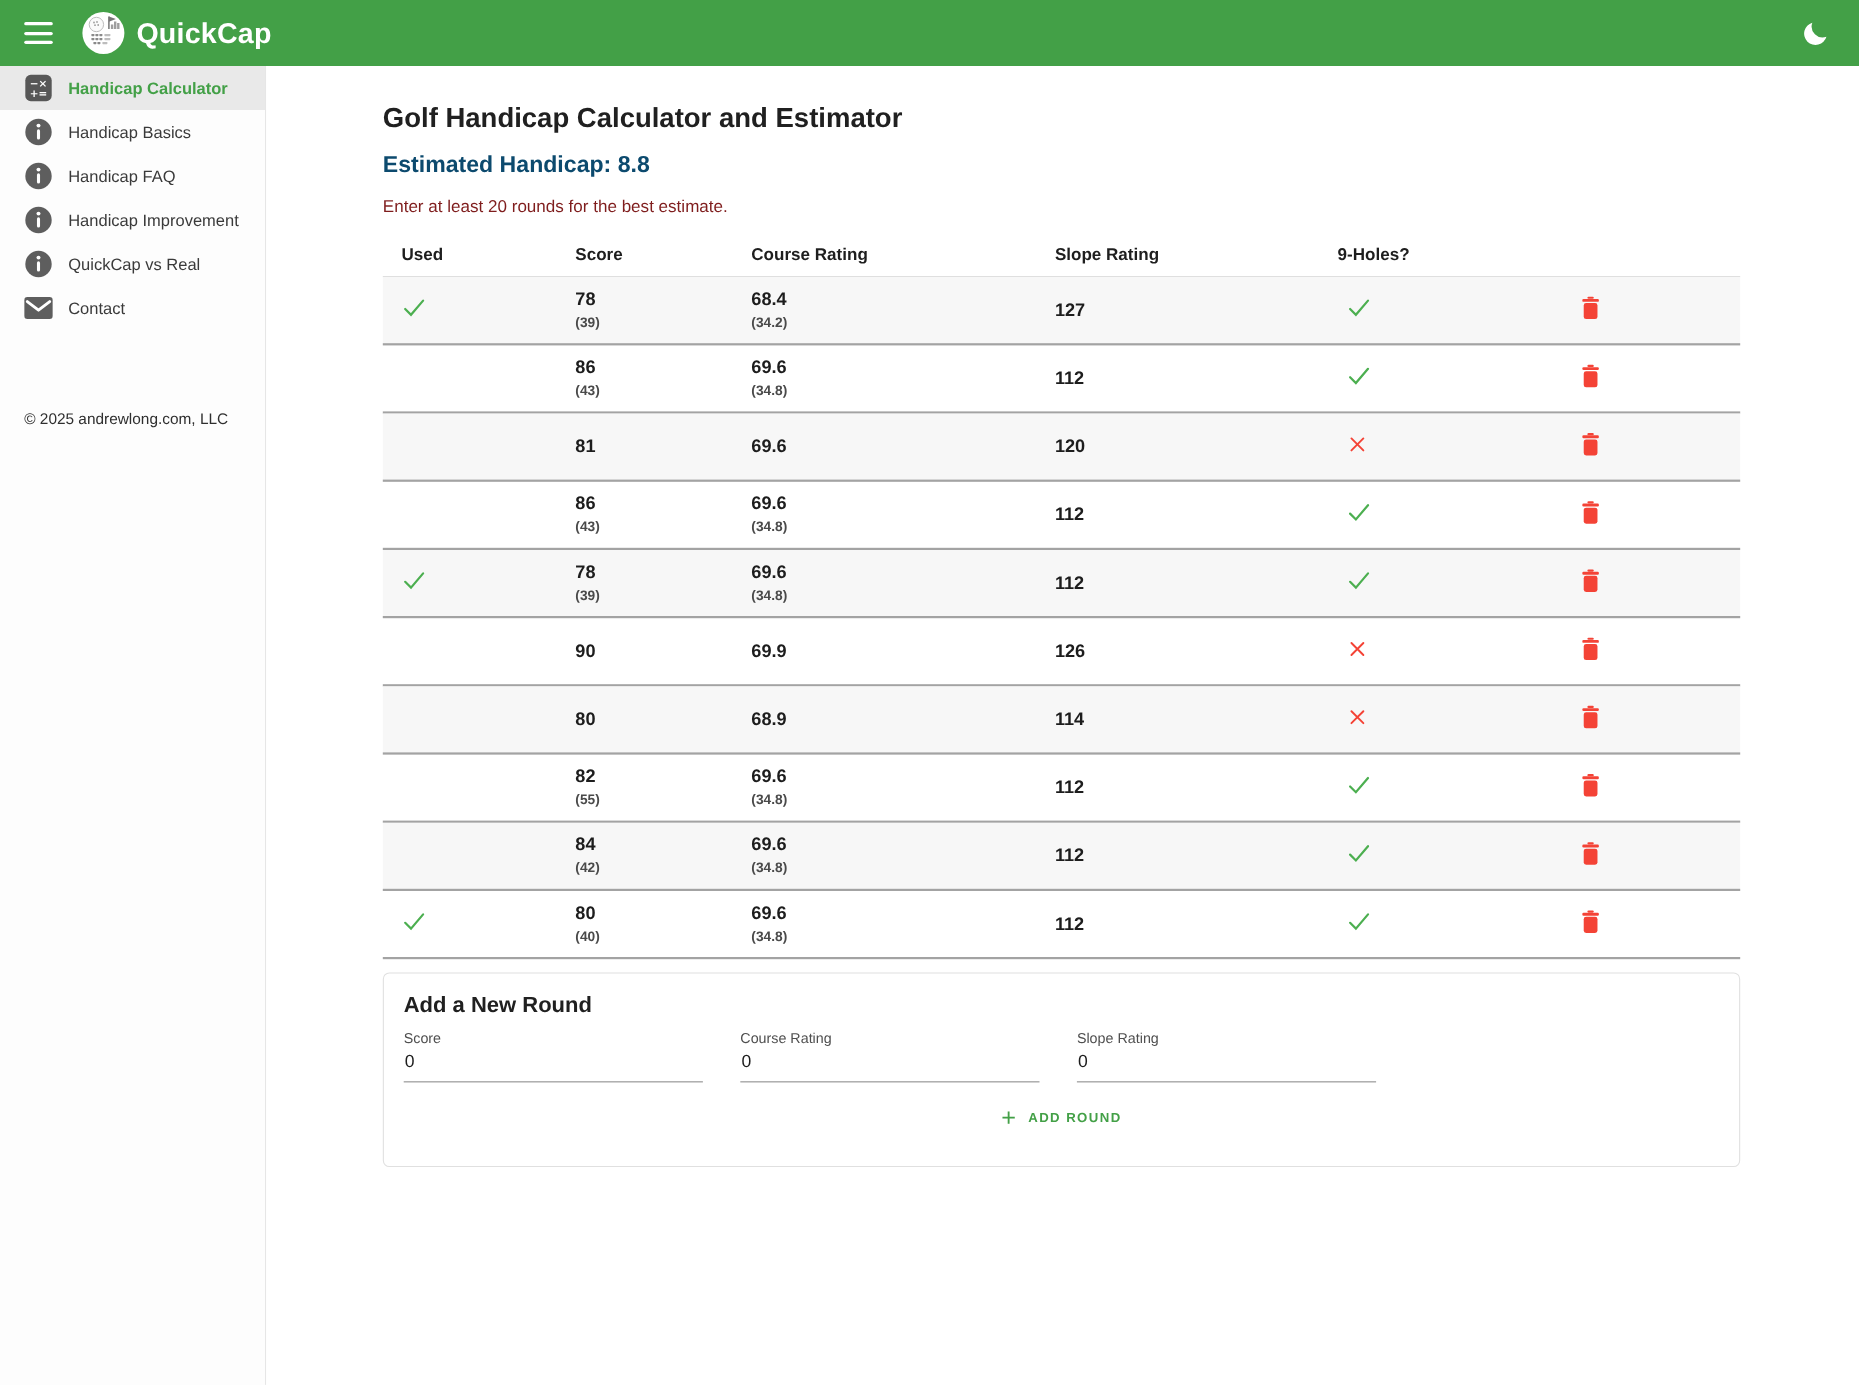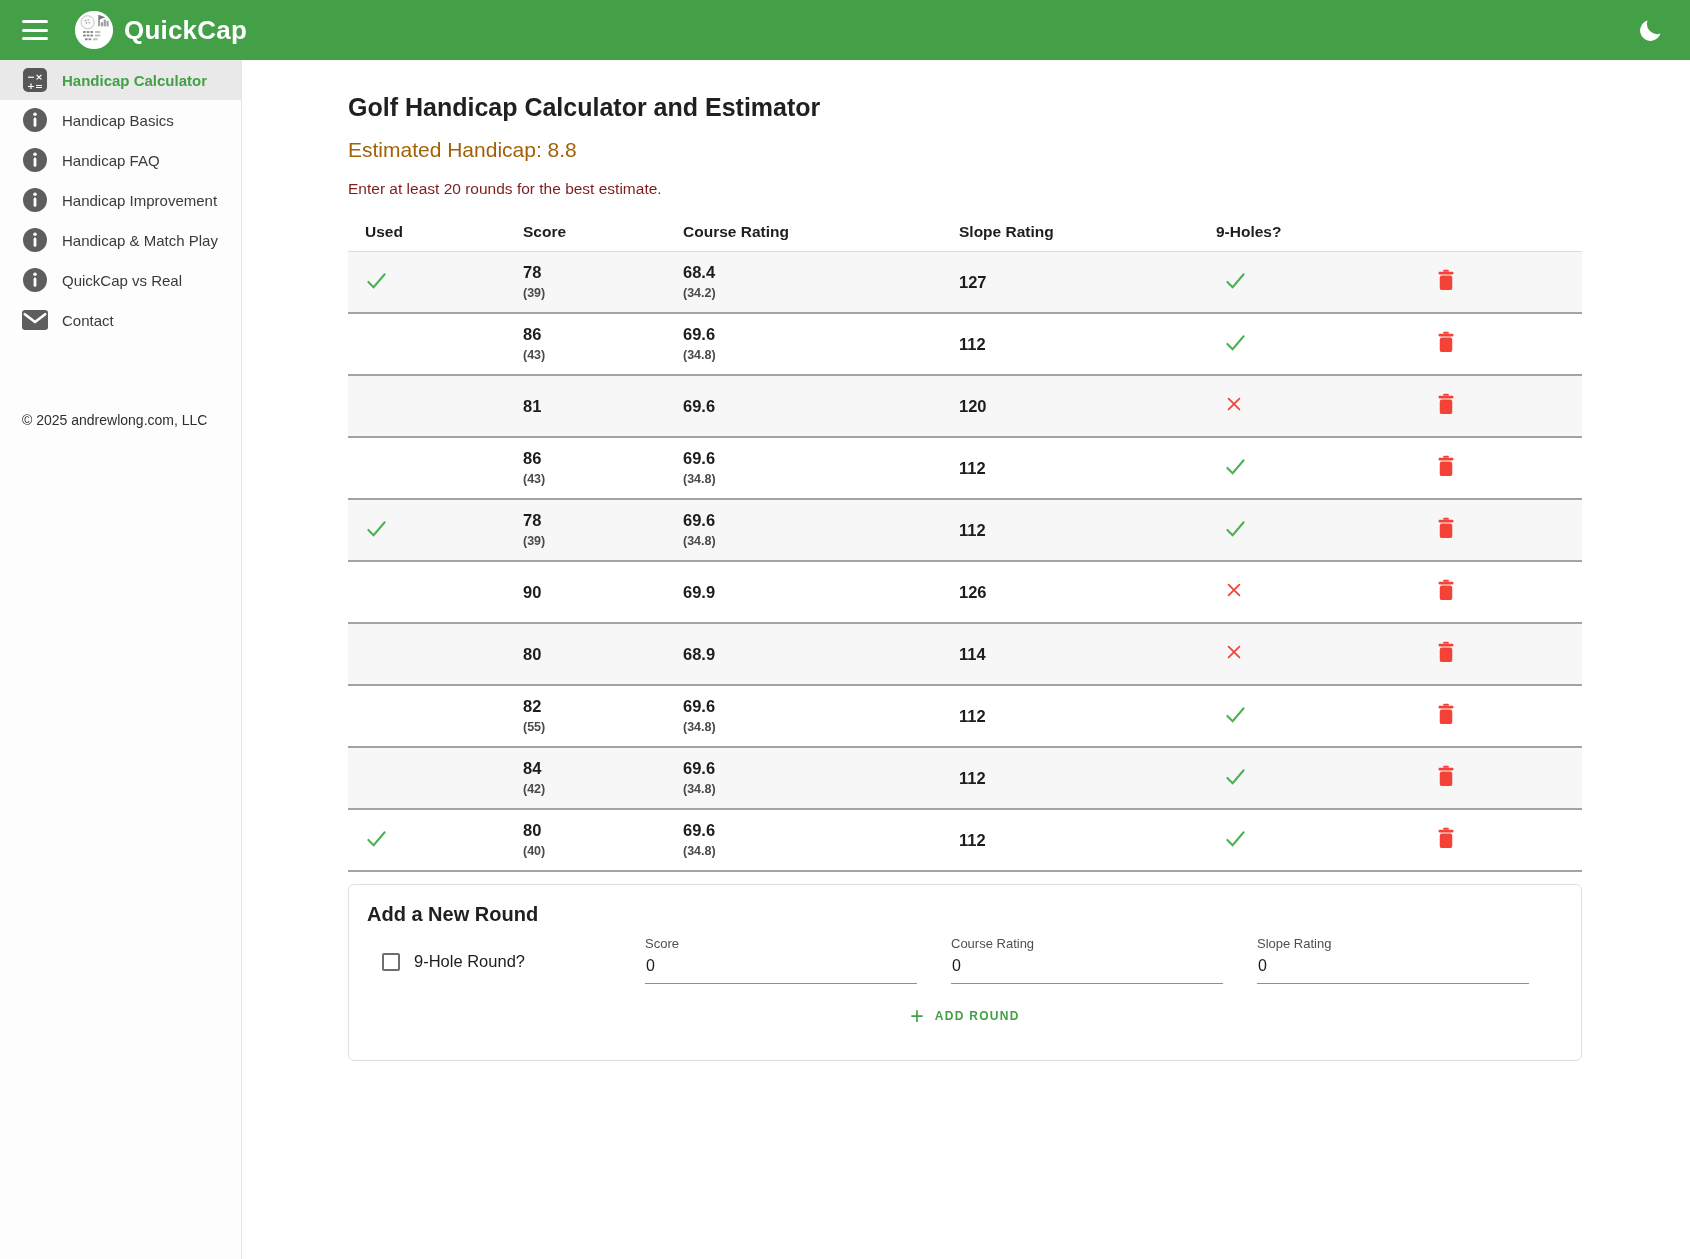--- a/index.html
+++ b/index.html
@@ -27,21 +27,21 @@
   .nav-item .lbl { margin-left:14px; font-size:15px; color:#3a3a3a; }
   .nav-item.active { background:#e9e9e9; }
   .nav-item.active .lbl { color:#43a047; font-weight:700; }
   .side-copyright { margin-top:72px; padding:0 22px; font-size:14px; color:#2f2f2f; }
   .side-affiliate { margin-top:38px; padding:0 22px; font-size:13.5px; line-height:1.75; color:#3a3a3a; width:218px; }
 
   
   .main { flex:1; overflow:hidden; background:#fff; }
   .content { width:1234px; margin-left:106px; }
   h1.page-title { margin-top:30px; font-size:25px; line-height:34px; font-weight:600; color:#202020; }
-  h2.est-handicap { margin-top:14px; font-size:21px; line-height:24px; font-weight:400; color:#a16207; }
+  h2.est-handicap { margin-top:14px; font-size:21px; line-height:24px; font-weight:700; color:#0c4a6e; }
   p.hint { margin-top:16px; font-size:15.5px; line-height:21px; color:#7f1d1d; }
 
   
   .tbl { margin-top:13px; width:1234px; }
   .trow { display:grid; grid-template-columns:175px 160px 276px 257px 200px 1fr; align-items:center; }
   .thead { height:40px; border-bottom:1px solid #dcdcdc; }
   .thead .th { font-size:15.5px; font-weight:700; color:#1e1e1e; }
   .thead .th:first-child { padding-left:17px; }
   .tr { height:62px; border-bottom:2px solid #a3a3a3;font-weight:bold; }
   .tr:nth-child(odd) { background:#f7f7f7; }
@@ -164,30 +164,20 @@
             <span class="lbl">Handicap Improvement</span>
           </div>
           <div class="nav-item">
             <span class="ico">
               <svg width="26" height="26" viewBox="0 0 26 26">
                 <circle cx="13" cy="13" r="12" fill="#5e5e5e"></circle>
                 <circle cx="13" cy="7.2" r="1.8" fill="#fff"></circle>
                 <rect x="11.6" y="10.6" width="2.8" height="9.2" rx="1.4" fill="#fff"></rect>
               </svg>
             </span>
-            <span class="lbl">Handicap &amp; Match Play</span>
-          </div>
-          <div class="nav-item">
-            <span class="ico">
-              <svg width="26" height="26" viewBox="0 0 26 26">
-                <circle cx="13" cy="13" r="12" fill="#5e5e5e"></circle>
-                <circle cx="13" cy="7.2" r="1.8" fill="#fff"></circle>
-                <rect x="11.6" y="10.6" width="2.8" height="9.2" rx="1.4" fill="#fff"></rect>
-              </svg>
-            </span>
             <span class="lbl">QuickCap vs Real</span>
           </div>
           <div class="nav-item">
             <span class="ico">
               <svg width="26" height="20" viewBox="0 0 26 20">
                 <rect width="26" height="20" rx="3" fill="#5e5e5e"></rect>
                 <path d="M2.8 4.2 L13 12 L23.2 4.2" fill="none" stroke="#fff" stroke-width="2.6" stroke-linecap="round" stroke-linejoin="round"></path>
               </svg>
             </span>
             <span class="lbl">Contact</span>
@@ -470,24 +460,20 @@
                       </svg></span>
                   </button>
                 </div>
               </div>
             </div>
         </div>
 
         <section class="card">
           <h3>Add a New Round</h3>
           <div class="form-row">
-            <div class="nine-wrap">
-              <span class="checkbox"></span>
-              <span class="nine-lbl">9-Hole Round?</span>
-            </div>
             <div id="fields" style="display:flex;">
                 <div class="field"><div class="f-label">Score</div><input type="text" value="0" style=""></div>
                 <div class="field"><div class="f-label">Course Rating</div><input type="text" value="0" style=""></div>
                 <div class="field"><div class="f-label">Slope Rating</div><input type="text" value="0" style=""></div>
               </div>
           </div>
           <div class="btn-row">
             <button class="add-btn">
               <span class="plus">+</span>
               <span class="add-lbl">ADD ROUND</span>

